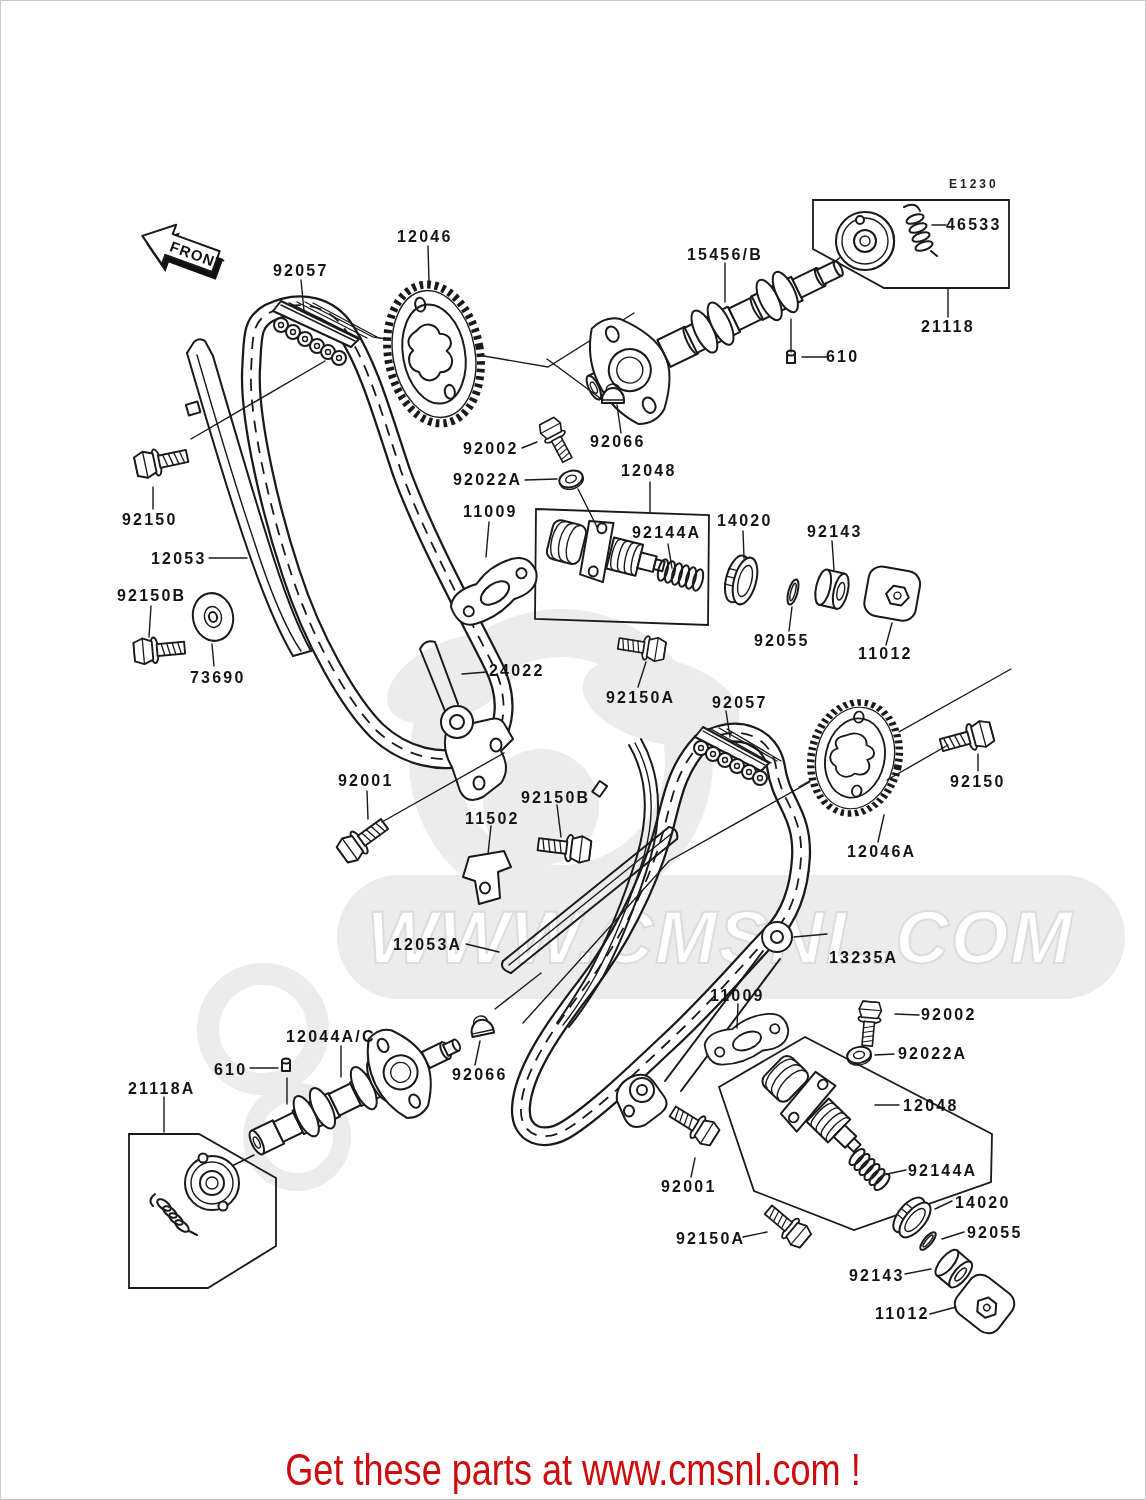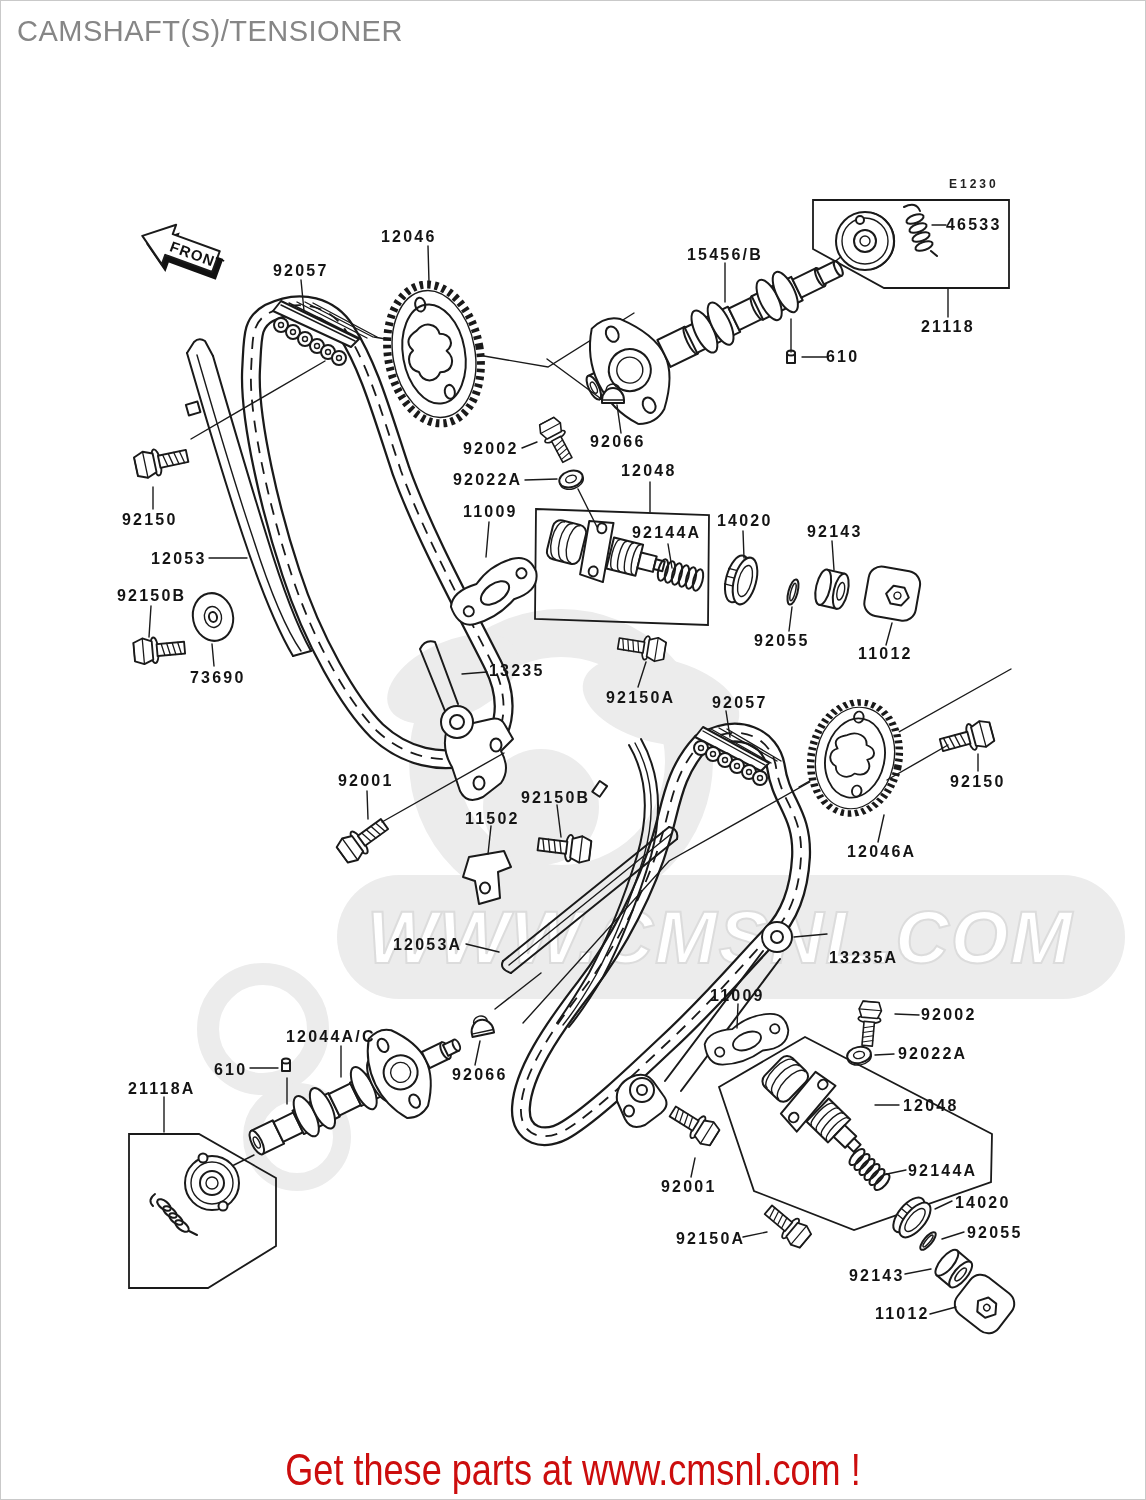--- a/index.html
+++ b/index.html
@@ -451,44 +451,43 @@
     <line x1="929" y1="1313" x2="955" y2="1306"></line>
   </g>
 
   <g transform="translate(138,206) rotate(20)">
     <polygon points="13,26 41,4 41,14 91,14 91,36 41,36 41,46" transform="translate(6,6)" fill="#111"></polygon>
     <polygon points="13,26 41,4 41,14 91,14 91,36 41,36 41,46" class="fw"></polygon>
     <text x="43" y="31" font-size="15" font-weight="bold" fill="#111" letter-spacing="1">FRONT</text>
   </g>
 </svg>
 
-<div class="title">CAMSHAFT(S)/TENSIONER</div>
 <div class="pcode">E1230</div>
 
 <div class="plabel" style="left:272px;top:262px">92057</div>
-<div class="plabel" style="left:380px;top:228px">12046</div>
+<div class="plabel" style="left:396px;top:228px">12046</div>
 <div class="plabel" style="left:686px;top:246px">15456/B</div>
 <div class="plabel" style="left:945px;top:216px">46533</div>
 <div class="plabel" style="left:920px;top:318px">21118</div>
 <div class="plabel" style="left:825px;top:348px">610</div>
 <div class="plabel" style="left:462px;top:440px">92002</div>
 <div class="plabel" style="left:589px;top:433px">92066</div>
 <div class="plabel" style="left:452px;top:471px">92022A</div>
 <div class="plabel" style="left:620px;top:462px">12048</div>
 <div class="plabel" style="left:462px;top:503px">11009</div>
 <div class="plabel" style="left:631px;top:524px">92144A</div>
 <div class="plabel" style="left:716px;top:512px">14020</div>
 <div class="plabel" style="left:806px;top:523px">92143</div>
 <div class="plabel" style="left:121px;top:511px">92150</div>
 <div class="plabel" style="left:150px;top:550px">12053</div>
 <div class="plabel" style="left:116px;top:587px">92150B</div>
 <div class="plabel" style="left:189px;top:669px">73690</div>
 <div class="plabel" style="left:753px;top:632px">92055</div>
 <div class="plabel" style="left:857px;top:645px">11012</div>
-<div class="plabel" style="left:488px;top:662px">13235</div>
+<div class="plabel" style="left:488px;top:662px">24022</div>
 <div class="plabel" style="left:605px;top:689px">92150A</div>
 <div class="plabel" style="left:711px;top:694px">92057</div>
 <div class="plabel" style="left:337px;top:772px">92001</div>
 <div class="plabel" style="left:464px;top:810px">11502</div>
 <div class="plabel" style="left:520px;top:789px">92150B</div>
 <div class="plabel" style="left:949px;top:773px">92150</div>
 <div class="plabel" style="left:846px;top:843px">12046A</div>
 <div class="plabel" style="left:392px;top:936px">12053A</div>
 <div class="plabel" style="left:828px;top:949px">13235A</div>
 <div class="plabel" style="left:709px;top:987px">11009</div>

